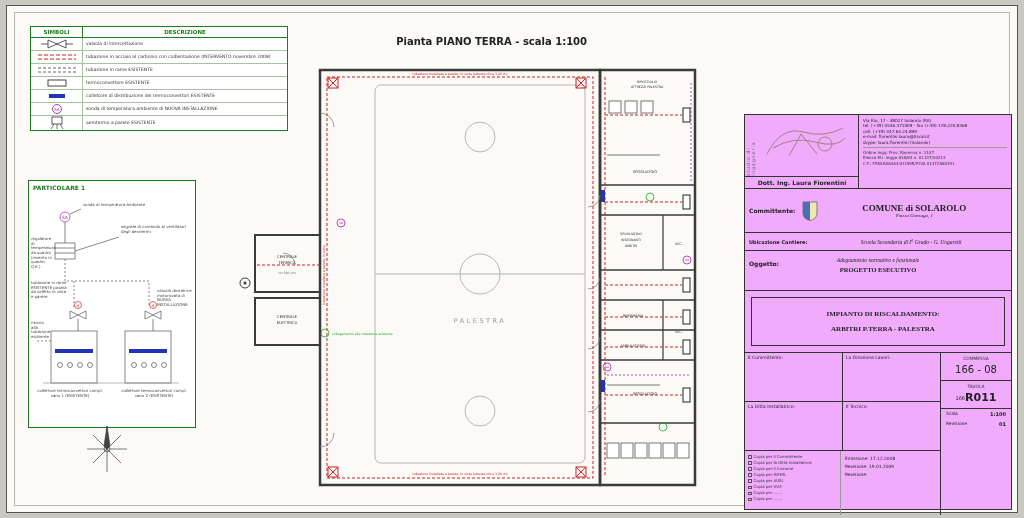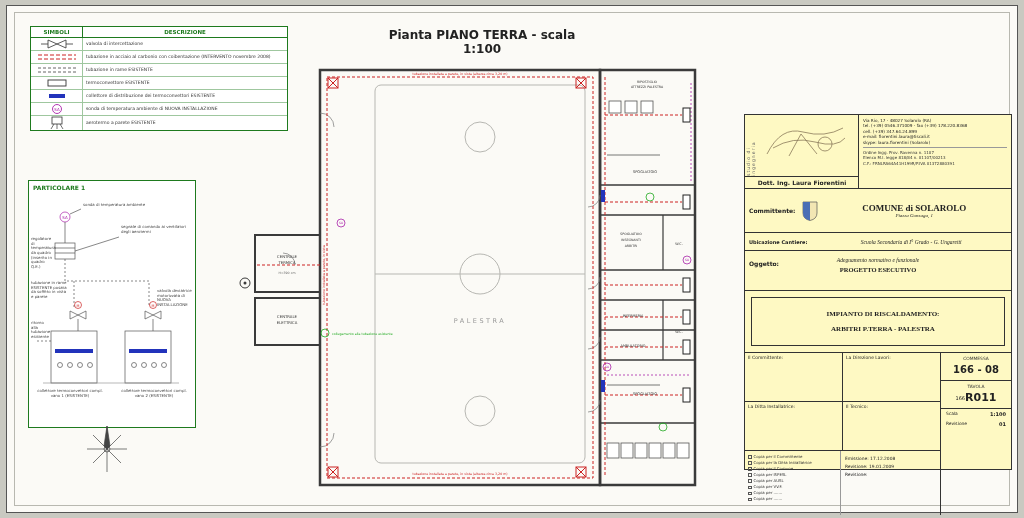--- a/index.html
+++ b/index.html
@@ -20,27 +20,27 @@
   .lg-sym { width:52px; border-right:1px solid #9fc79f; align-self:stretch; display:flex; align-items:center; justify-content:center; }
   .lg-desc { flex:1; font-size:4.5px; line-height:1.25; color:#333; padding:1px 3px; }
 
   
   .part { position:absolute; left:28px; top:180px; width:168px; height:248px; border:1px solid #1e7a1e; background:#fff; }
   .part-title { position:absolute; left:4px; top:3px; font-size:6px; font-weight:bold; color:#1e7a1e; }
   .part-label { position:absolute; font-size:3.9px; line-height:1.2; color:#444; }
   .part svg.shapes { position:absolute; left:0; top:0; width:168px; height:248px; }
 
   
-  .plan-title { position:absolute; left:377px; top:28px; width:210px; text-align:center; font-size:12px; font-weight:bold; color:#222; }
+  .plan-title { position:absolute; left:377px; top:36px; width:210px; text-align:right; font-size:10px; font-weight:bold; color:#222; }
   .plan-svg { position:absolute; left:235px; top:55px; width:475px; height:445px; }
 
   .compass { position:absolute; left:84px; top:424px; width:46px; height:50px; }
 
   
-  .tblock { position:absolute; left:744px; top:114px; width:268px; height:356px; border:1.5px solid #333; background:#fef9c3; font-size:5px; }
+  .tblock { position:absolute; left:744px; top:114px; width:268px; height:396px; border:1.5px solid #333; background:#f0abfc; font-size:5px; }
   .tb-row1 { display:flex; height:74px; border-bottom:1px solid #333; }
   .tb-logo { position:relative; width:114px; border-right:1px solid #333; }
   .tb-vert { position:absolute; left:1px; top:3px; height:58px; writing-mode:vertical-rl; transform:rotate(180deg); font-size:4.6px; color:#666; letter-spacing:1px; }
   .tb-sketch { position:absolute; left:14px; top:3px; }
   .tb-name { position:absolute; left:0; bottom:0; width:114px; border-top:1px solid #333; font-size:6px; font-weight:bold; text-align:center; padding:2px 0; }
   .tb-contact { flex:1; padding:3px 4px; }
   .tb-contact .cl { font-size:4.2px; line-height:1.3; color:#222; }
   .tb-reg { border-top:1px solid #999; margin-top:2px; padding-top:2px; }
   .tb-reg .cl { font-size:4px; color:#333; }
 
@@ -71,21 +71,21 @@
   .tb-sig > div:first-child { border-right:1px solid #333; }
   .tb-strip { flex:1; display:flex; }
   .tb-copies { width:96px; border-right:1px solid #999; padding:3px 3px; }
   .cp { display:flex; align-items:center; gap:2px; font-size:3.9px; line-height:1.55; color:#333; }
   .cb { display:inline-block; width:3.5px; height:3.5px; border:0.5px solid #555; flex:none; }
   .tb-emiss { flex:1; padding:4px 4px; }
   .tb-emiss div { font-size:4.4px; line-height:1.8; color:#222; }
 
   .tb-bright { width:70px; display:flex; flex-direction:column; text-align:center; }
   .tb-br-lab { font-size:4.4px; padding-top:3px; color:#333; }
-  .tb-commessa { font-size:10px; font-weight:bold; padding:3px 0 5px; border-bottom:1px solid #333; }
+  .tb-commessa { font-size:10px; font-weight:normal; padding:3px 0 5px; border-bottom:1px solid #333; }
   .tb-tavola-val { font-size:11px; font-weight:bold; padding:2px 0 4px; border-bottom:1px solid #333; }
   .tb-tavola-val .pfx { font-size:5px; font-weight:normal; vertical-align:middle; }
   .tb-sr { display:flex; justify-content:space-between; padding:2px 5px; font-size:4.4px; }
   .tb-sr .v { font-weight:bold; font-size:5px; }
 </style>
 </head>
 <body>
 
 <div class="canvas">
   <div class="sheet"></div>

